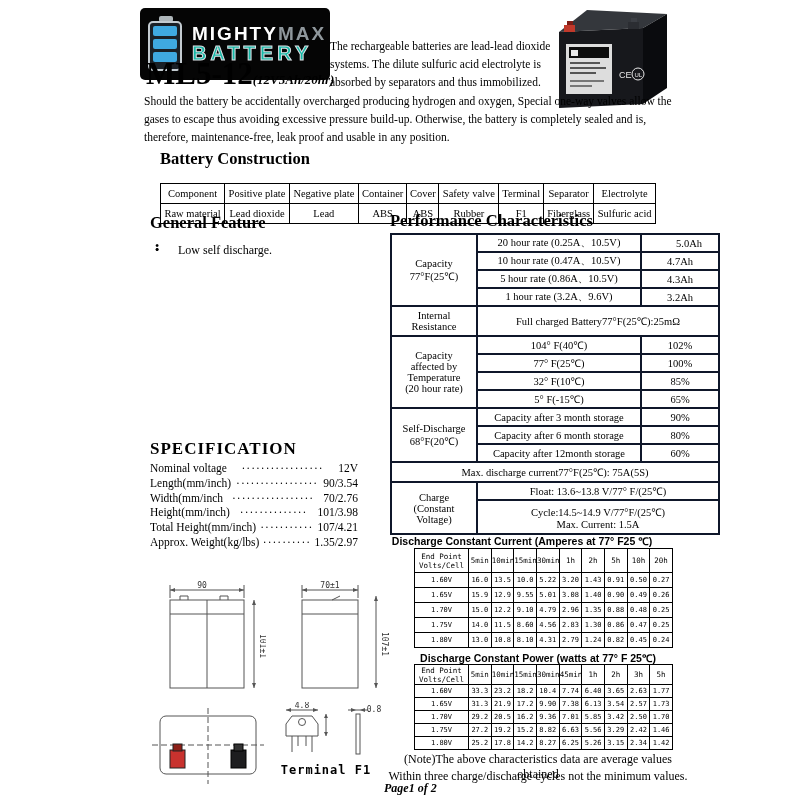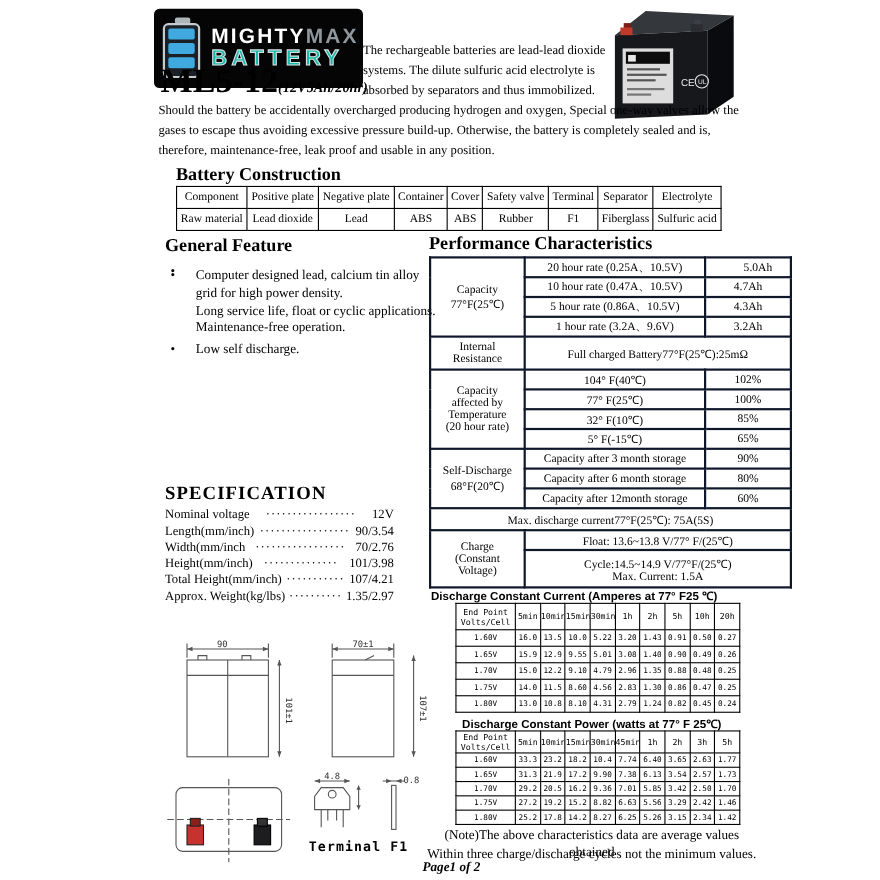--- a/index.html
+++ b/index.html
@@ -23,21 +23,21 @@
   .model{left:146px;top:56px;font-size:31px;font-weight:bold;}
   .model .sfx{font-size:13px;font-style:italic;}
   .p1{left:330px;top:38px;width:222px;font-size:11.5px;line-height:1.55;}
   .p2{left:144px;top:93px;width:548px;font-size:11.5px;line-height:1.55;}
 
   
   .photo{left:543px;top:2px;width:134px;height:112px;}
 
   
   .bc-h{left:160px;top:149px;font-size:16.5px;}
-  .bct-w{left:160px;top:169px;border-radius:20px;}
+  .bct-w{left:160px;top:183px;border-radius:20px;}
   .bct{border-collapse:collapse;width:496px;font-size:10.5px;}
   .bct td{border:1px solid #000;text-align:center;height:19px;padding:0 2px;}
 
   
   .gf-h{left:150px;top:213px;font-size:16.5px;}
   .gf-list{left:150px;top:239px;width:246px;font-size:12px;line-height:1.32;}
   .gf-list .li{position:relative;padding-left:28px;margin-bottom:4px;}
   .blt{position:absolute;left:5px;top:0;}
 
   
@@ -147,23 +147,21 @@
             <td>Fiberglass</td>
             <td>Sulfuric acid</td>
           </tr>
         </tbody>
     </table>
   </div>
 
   <div class="abs gf-h hd">General Feature</div>
   <div class="abs gf-list">
     <div class="li ml"><span class="blt">•</span></div>
-    <div class="li ml"><span class="blt">•</span><span>Computer designed lead, calcium tin alloy grid for high power density.
-Long service life, float or cyclic applications.
-Maintenance-free operation.</span></div>
+    <div class="li ml"><span class="blt">•</span></div>
     <div class="li ml"><span class="blt">•</span><span>Low self discharge.</span></div>
   </div>
 
   <div class="abs sp-h hd">SPECIFICATION</div>
   <div class="abs sp-list">
     <div class="sp-row">
         <span class="sp-lb">Nominal voltage</span>
         <span class="sp-ld">·················</span>
         <span class="sp-vl">12V</span>
       </div>

